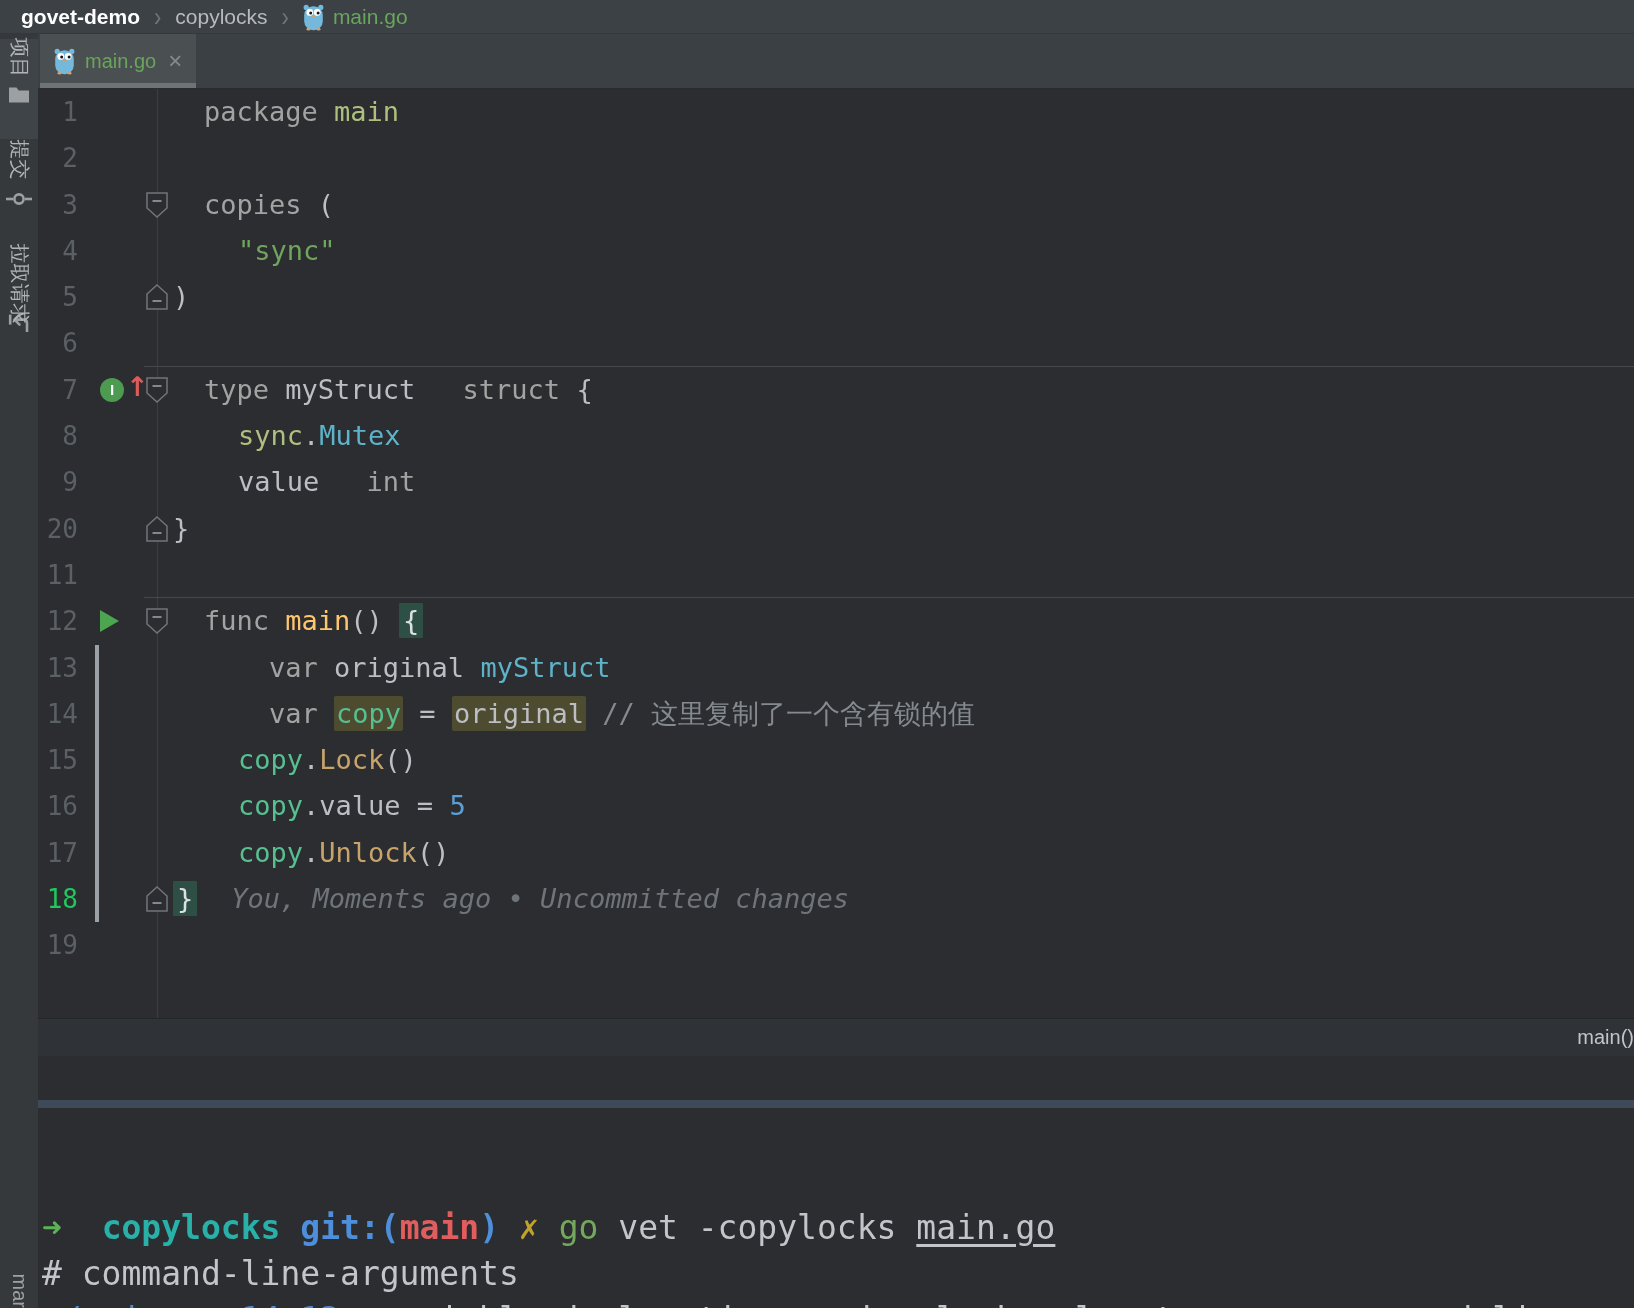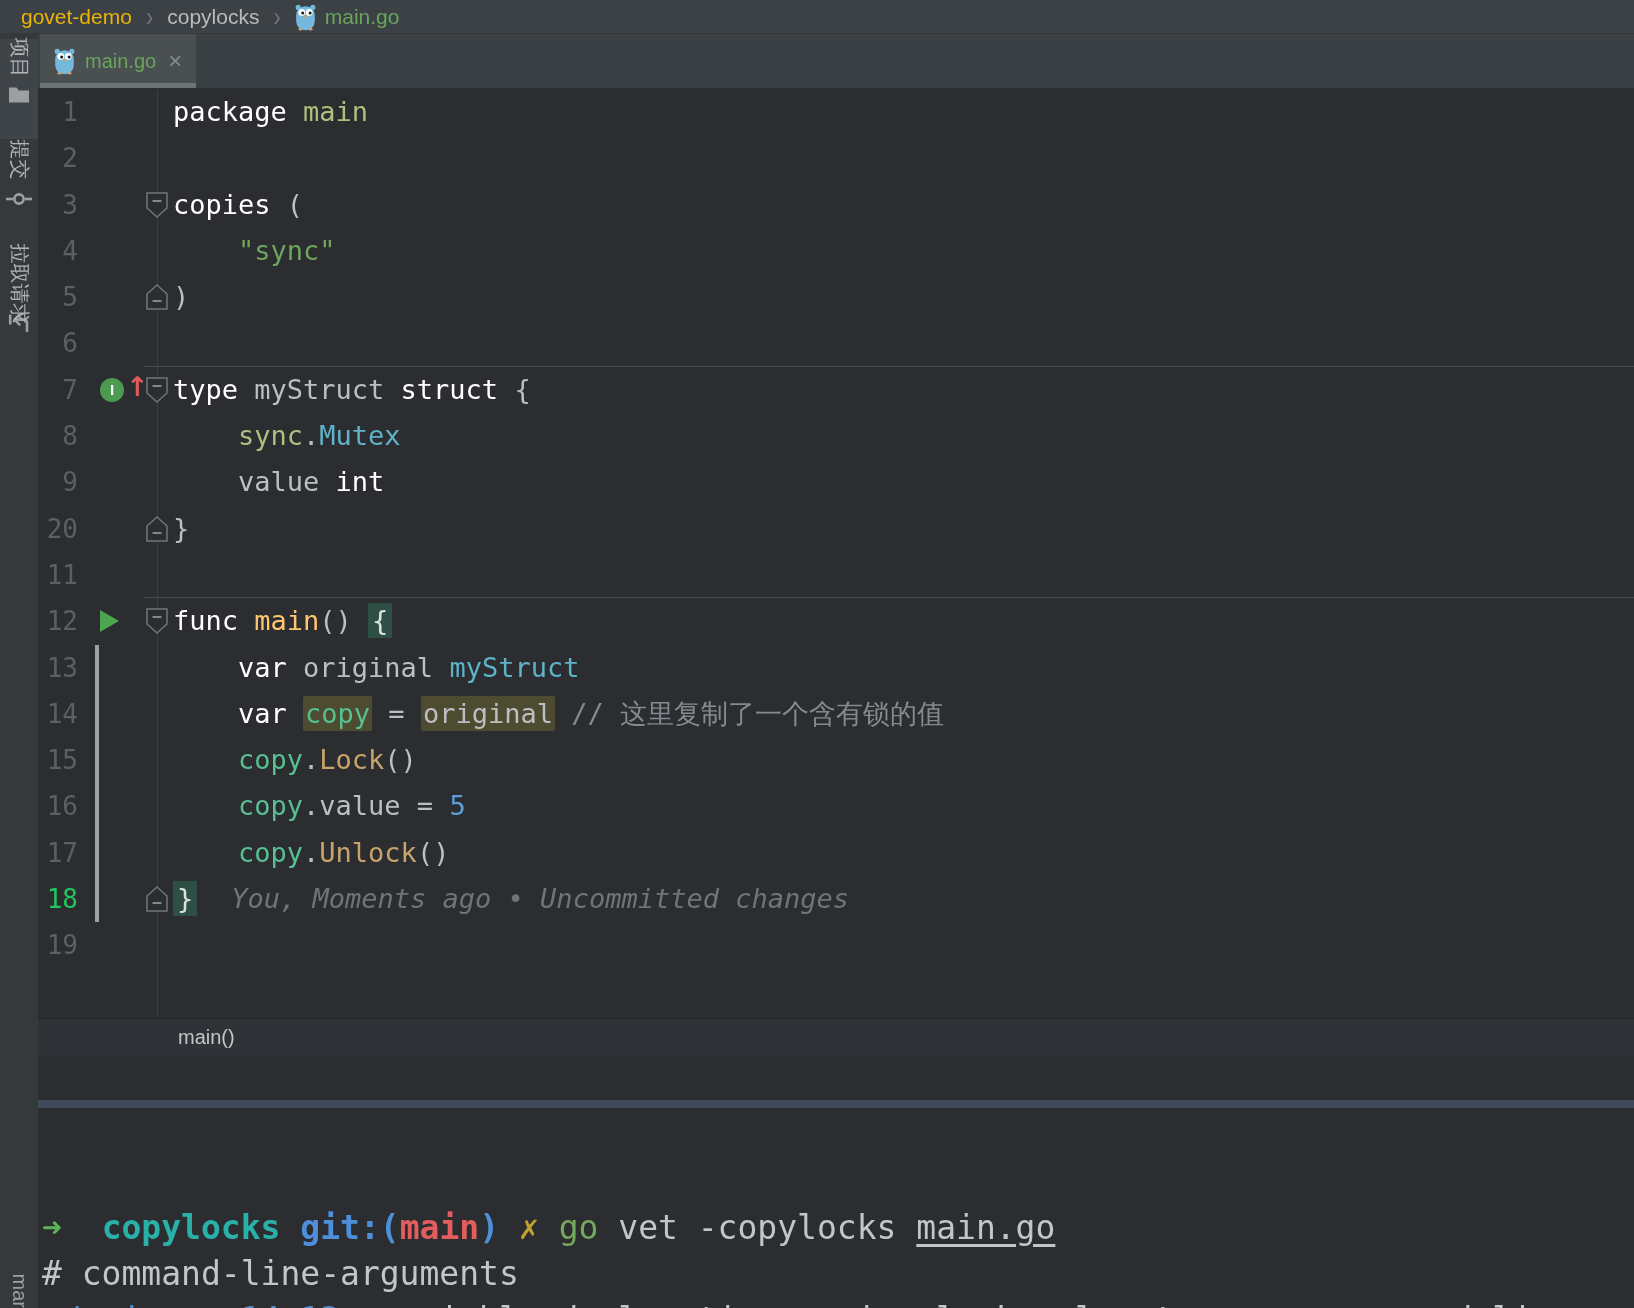--- a/index.html
+++ b/index.html
@@ -2,21 +2,21 @@
 <html><head>
 <meta charset="utf-8">
 <style>
   html,body{margin:0;padding:0;background:#222426;}
   .app{position:relative;width:1634px;height:1308px;background:#2B2D30;overflow:hidden;
        font-family:"Liberation Sans","DejaVu Sans",sans-serif;-webkit-font-smoothing:antialiased;}
   
   .breadcrumb-bar{position:absolute;left:0;top:0;width:1634px;height:34px;background:#3C4146;
     border-bottom:1px solid #34383B;display:flex;align-items:center;padding-left:21px;box-sizing:border-box;}
   .bc-item{font-size:21px;color:#B8BBBE;cursor:default;}
-  .bc-project{font-weight:normal;color:#eab308;}
+  .bc-project{font-weight:bold;color:#ffffff;}
   .bc-file{color:#69A55B;}
   .bc-sep{color:#70757A;font-size:22px;margin:0 14px;transform:scaleY(1.25);display:inline-block;}
   .bc-gopher{margin-right:9px;display:inline-flex;transform:translateY(1px);}
   
   .stripe{position:absolute;left:0;top:34px;width:38px;height:1274px;background:#36393C;}
   .stripe-hl{position:absolute;left:0;top:5px;width:38px;height:100px;background:#3F4449;}
   .stripe-group{position:absolute;left:0;width:38px;display:flex;flex-direction:column;align-items:center;}
   .stripe-label{color:#B2B5B8;font-size:20px;white-space:nowrap;transform:rotate(90deg);}
   .stripe-icon{margin-top:14px;display:flex;}
   .stripe-bottom-label{position:absolute;left:0;bottom:4px;width:38px;text-align:center;
@@ -31,38 +31,38 @@
   .tab-close{font-size:24px;color:#848A90;margin-left:12px;line-height:20px;cursor:pointer;}
   
   .editor{position:absolute;left:38px;top:89px;width:1596px;height:929px;background:#2B2D30;
     font-family:"DejaVu Sans Mono","Liberation Mono",monospace;font-size:27px;cursor:text;}
   .fold-guide{position:absolute;left:119px;top:0;width:1px;height:100%;background:#3B3E42;}
   .row{position:relative;height:46.3px;}
   .row-sep{position:absolute;left:106px;right:0;top:-1px;height:1px;background:#45484C;}
   .ln{position:absolute;left:0;top:0;width:40px;text-align:right;color:#5B6064;font-size:26px;line-height:46.3px;}
   .ln.caret{color:#22c55e;}
   .code{position:absolute;left:135px;top:0;line-height:46.3px;white-space:pre;color:#BCBEC4;}
-  .kw{color:#ffffff;}  .pkg{color:#AFBF7E;}  .str{color:#6FA55C;}
+  .kw{color:#a3a3a3;margin-left:31px;}  .pkg{color:#AFBF7E;}  .str{color:#6FA55C;}
   .typ{color:#5FB3C9;} .fn{color:#FFC66D;}   .loc{color:#57C091;}
   .call{color:#C8A46B;}.num{color:#5C9FD8;}  .cmt{color:#858A90;}
   .hl{background:#4E4C30;border-radius:2px;padding:2px 2px;}
   .mb{background:#2E5044;border-radius:1px;padding:2px 4px;color:#DCE0E3;}
   .hint{font-style:italic;color:#6F747A;padding-left:34px;}
   .run-icon{position:absolute;left:62px;top:12px;width:0;height:0;cursor:pointer;
     border-left:19px solid #4CA64F;border-top:11px solid transparent;border-bottom:11px solid transparent;}
   .impl-icon{position:absolute;left:62px;top:11px;width:24px;height:24px;border-radius:50%;background:#4C9B50;
     color:#fff;font-family:"Liberation Sans",sans-serif;font-size:15px;font-weight:bold;
     display:flex;align-items:center;justify-content:center;cursor:pointer;}
   .impl-arrow{position:absolute;left:88px;top:4px;color:#DC5B5B;font-size:27px;font-weight:bold;
     font-family:"DejaVu Sans",sans-serif;}
   .fold{position:absolute;left:108px;top:10px;width:22px;height:26px;cursor:pointer;}
   .change-bar{position:absolute;left:57px;top:0;bottom:0;width:4px;background:#9BA1A7;}
   
   .editor-footer{position:absolute;left:38px;top:1018px;width:1596px;height:38px;background:#2F3236;
-    border-top:1px solid #232527;box-sizing:border-box;display:flex;align-items:center;}
+    border-top:1px solid #232527;box-sizing:border-box;display:flex;align-items:center;justify-content:flex-end;}
   .footer-crumb{margin-left:140px;font-size:20px;color:#C2C5C9;cursor:pointer;}
   
   .terminal-header{position:absolute;left:38px;top:1056px;width:1596px;height:52px;background:#3E4A59;
     display:flex;align-items:center;margin-top:44px;}
   .term-title{margin-left:12px;font-size:21px;color:#D6D9DC;}
   .term-tab{position:relative;margin-left:50px;display:flex;align-items:center;height:100%;padding:0 6px;cursor:pointer;}
   .term-tab-label{font-size:21px;color:#D6D9DC;}
   .term-tab-close{font-size:22px;color:#8A93A0;margin-left:12px;cursor:pointer;}
   .term-tab-underline{position:absolute;left:-12px;right:-12px;bottom:3px;height:7px;border-radius:4px;background:#4285D8;}
   .term-plus{margin-left:40px;font-size:28px;color:#CDD0D3;cursor:pointer;line-height:20px;}

